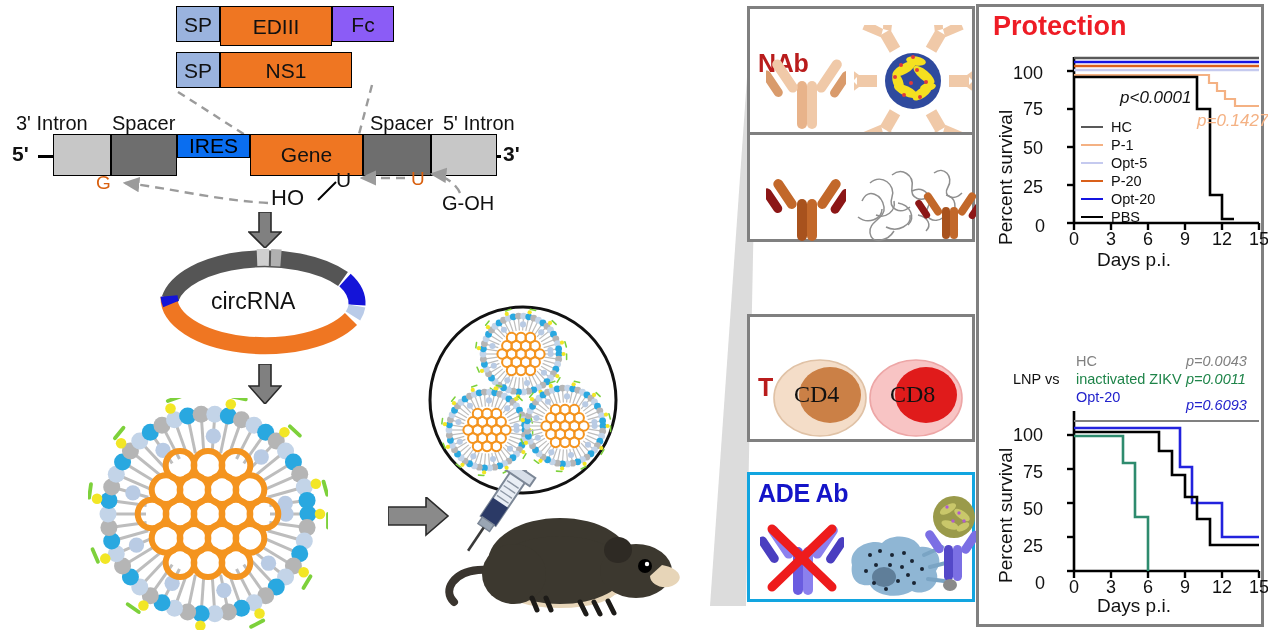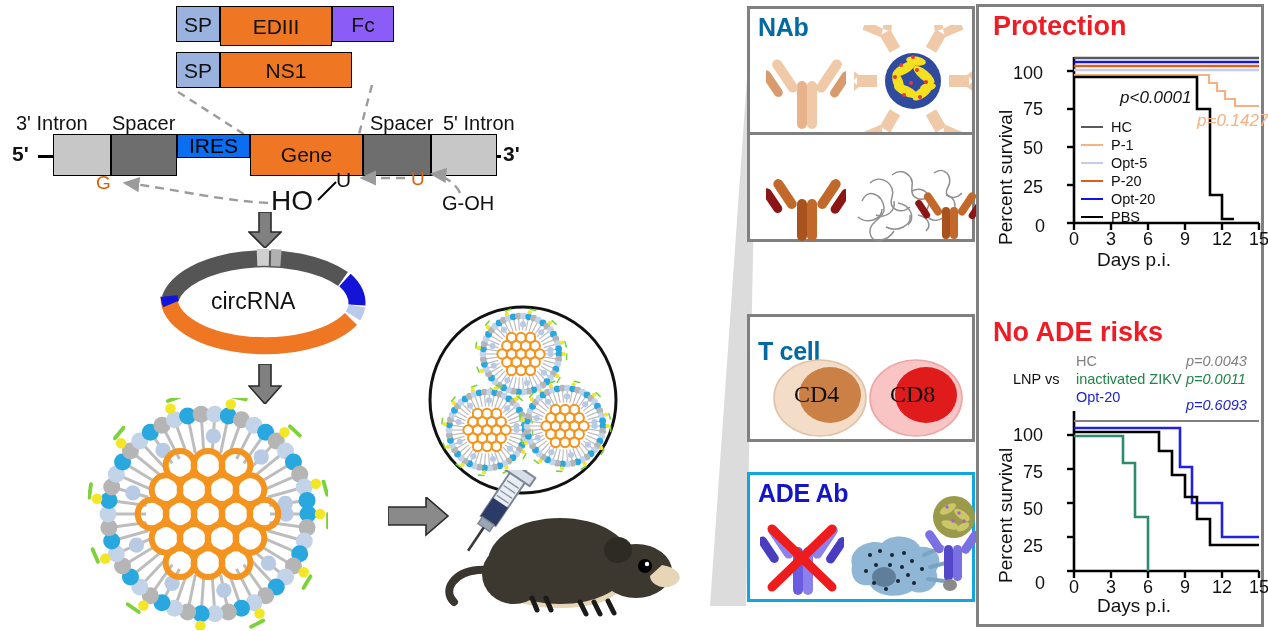--- a/index.html
+++ b/index.html
@@ -20,21 +20,21 @@
 
   
   #circ-ring{position:absolute;}
   .ringtext{position:absolute;font-size:23px;color:#111;}
 
   
   .panel{position:absolute;box-sizing:border-box;background:#fff;}
   .panel-gray{border:3px solid #808080;}
   .panel-blue{border:3px solid #12a5e0;}
   .panel-title{position:absolute;font-weight:bold;font-size:25px;letter-spacing:-0.3px;}
-  .t-red{color:#0369a1;}
+  .t-red{color:#b91c1c;margin-top:36px;}
   .t-blue{color:#1414c8;}
 
   
   #right-panel{position:absolute;left:976px;top:4px;width:288px;height:623px;box-sizing:border-box;border:3px solid #808080;background:#fff;}
   .chart-title{position:absolute;font-weight:bold;font-size:27px;color:#ee1c25;}
   .axis-label{position:absolute;font-size:19px;color:#111;}
   .ylab{position:absolute;font-size:19px;color:#111;transform-origin:0 0;transform:rotate(-90deg);white-space:nowrap;}
   .tick{position:absolute;font-size:18px;color:#111;}
   .legend-row{position:absolute;font-size:14.5px;color:#111;white-space:nowrap;}
   .legend-line{position:absolute;height:2.4px;width:22px;}
@@ -73,21 +73,21 @@
 <div class="abs" style="left:53px;top:134px;">
   <div class="lin-seg" style="left:0px;top:0px;width:58px;height:42px;background:#c7c7c7;"></div>
   <div class="lin-seg" style="left:58px;top:0px;width:66px;height:42px;background:#6e6e6e;"></div>
   <div class="lin-seg" style="left:124px;top:0px;width:73px;height:24px;background:#0a6ef0;color:#000;">IRES</div>
   <div class="lin-seg" style="left:197px;top:0px;width:113px;height:42px;background:#ef7622;color:#111;">Gene</div>
   <div class="lin-seg" style="left:310px;top:0px;width:68px;height:42px;background:#6e6e6e;"></div>
   <div class="lin-seg" style="left:378px;top:0px;width:66px;height:42px;background:#c7c7c7;"></div>
 </div>
 
 <div class="lbl" style="left:96px;top:172px;color:#d9600f;font-size:19px;">G</div>
-<div class="lbl" style="left:271px;top:185px;font-size:28px;">HO</div>
+<div class="lbl" style="left:271px;top:185px;font-size:22px;">HO</div>
 <div class="lbl" style="left:336px;top:168px;font-size:21px;">U</div>
 <div class="lbl" style="left:411px;top:168px;color:#d9600f;font-size:19px;">U</div>
 <div class="lbl" style="left:442px;top:192px;font-size:20px;">G-OH</div>
 
 <svg class="abs" style="left:0px;top:160px;width:520px;height:60px;">
   <defs>
     <marker id="gArrow" markerWidth="7" markerHeight="7" refX="6" refY="3.2" orient="auto">
       <path d="M0,0 L7,3.2 L0,6.4 z" fill="#9b9b9b"></path>
     </marker>
   </defs>
@@ -1036,21 +1036,20 @@
     <div class="legend-line" style="left:0px;top:43px;background:#c5caef;"></div>
     <div class="legend-row" style="left:30px;top:36px;">Opt-5</div>
     <div class="legend-line" style="left:0px;top:61px;background:#d9601a;"></div>
     <div class="legend-row" style="left:30px;top:54px;">P-20</div>
     <div class="legend-line" style="left:0px;top:79px;background:#1414e0;"></div>
     <div class="legend-row" style="left:30px;top:72px;">Opt-20</div>
     <div class="legend-line" style="left:0px;top:97px;background:#000000;"></div>
     <div class="legend-row" style="left:30px;top:90px;">PBS</div>
   </div>
 
-  <div class="chart-title" style="left:14px;top:310px;">No ADE risks</div>
 
   <div class="hdr" style="left:34px;top:364px;color:#111;">LNP vs</div>
   <div class="hdr" style="left:97px;top:346px;color:#808080;">HC</div>
   <div class="hdr" style="left:97px;top:364px;color:#1e8449;">inactivated ZIKV</div>
   <div class="hdr" style="left:97px;top:382px;color:#2222cc;">Opt-20</div>
   <div class="hdr" style="left:207px;top:346px;color:#808080;font-style:italic;">p=0.0043</div>
   <div class="hdr" style="left:207px;top:364px;color:#1e8449;font-style:italic;">p=0.0011</div>
   <div class="hdr" style="left:207px;top:390px;color:#2222cc;font-style:italic;">p=0.6093</div>
 
   <div class="ylab" style="left:16px;top:576px;">Percent survival</div>

